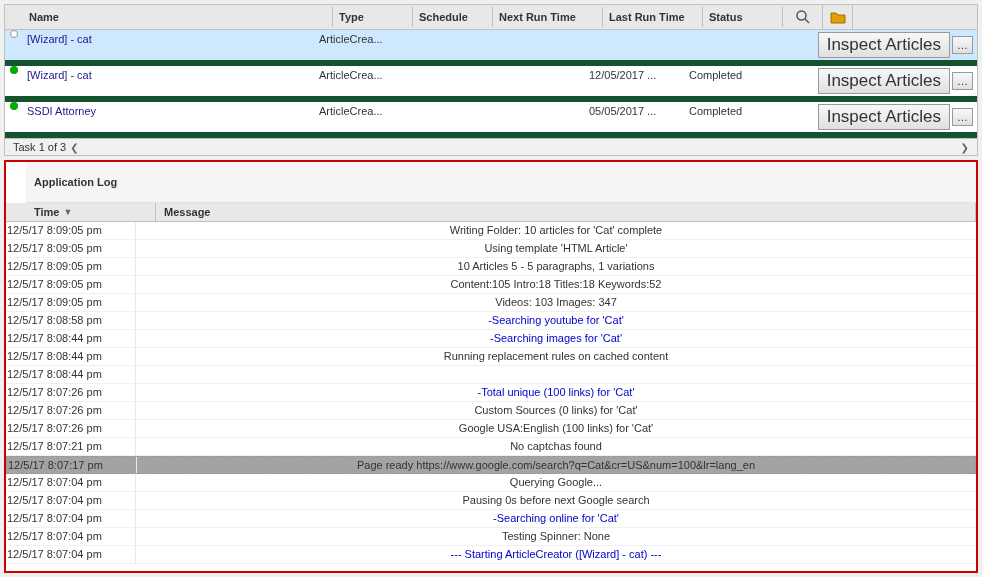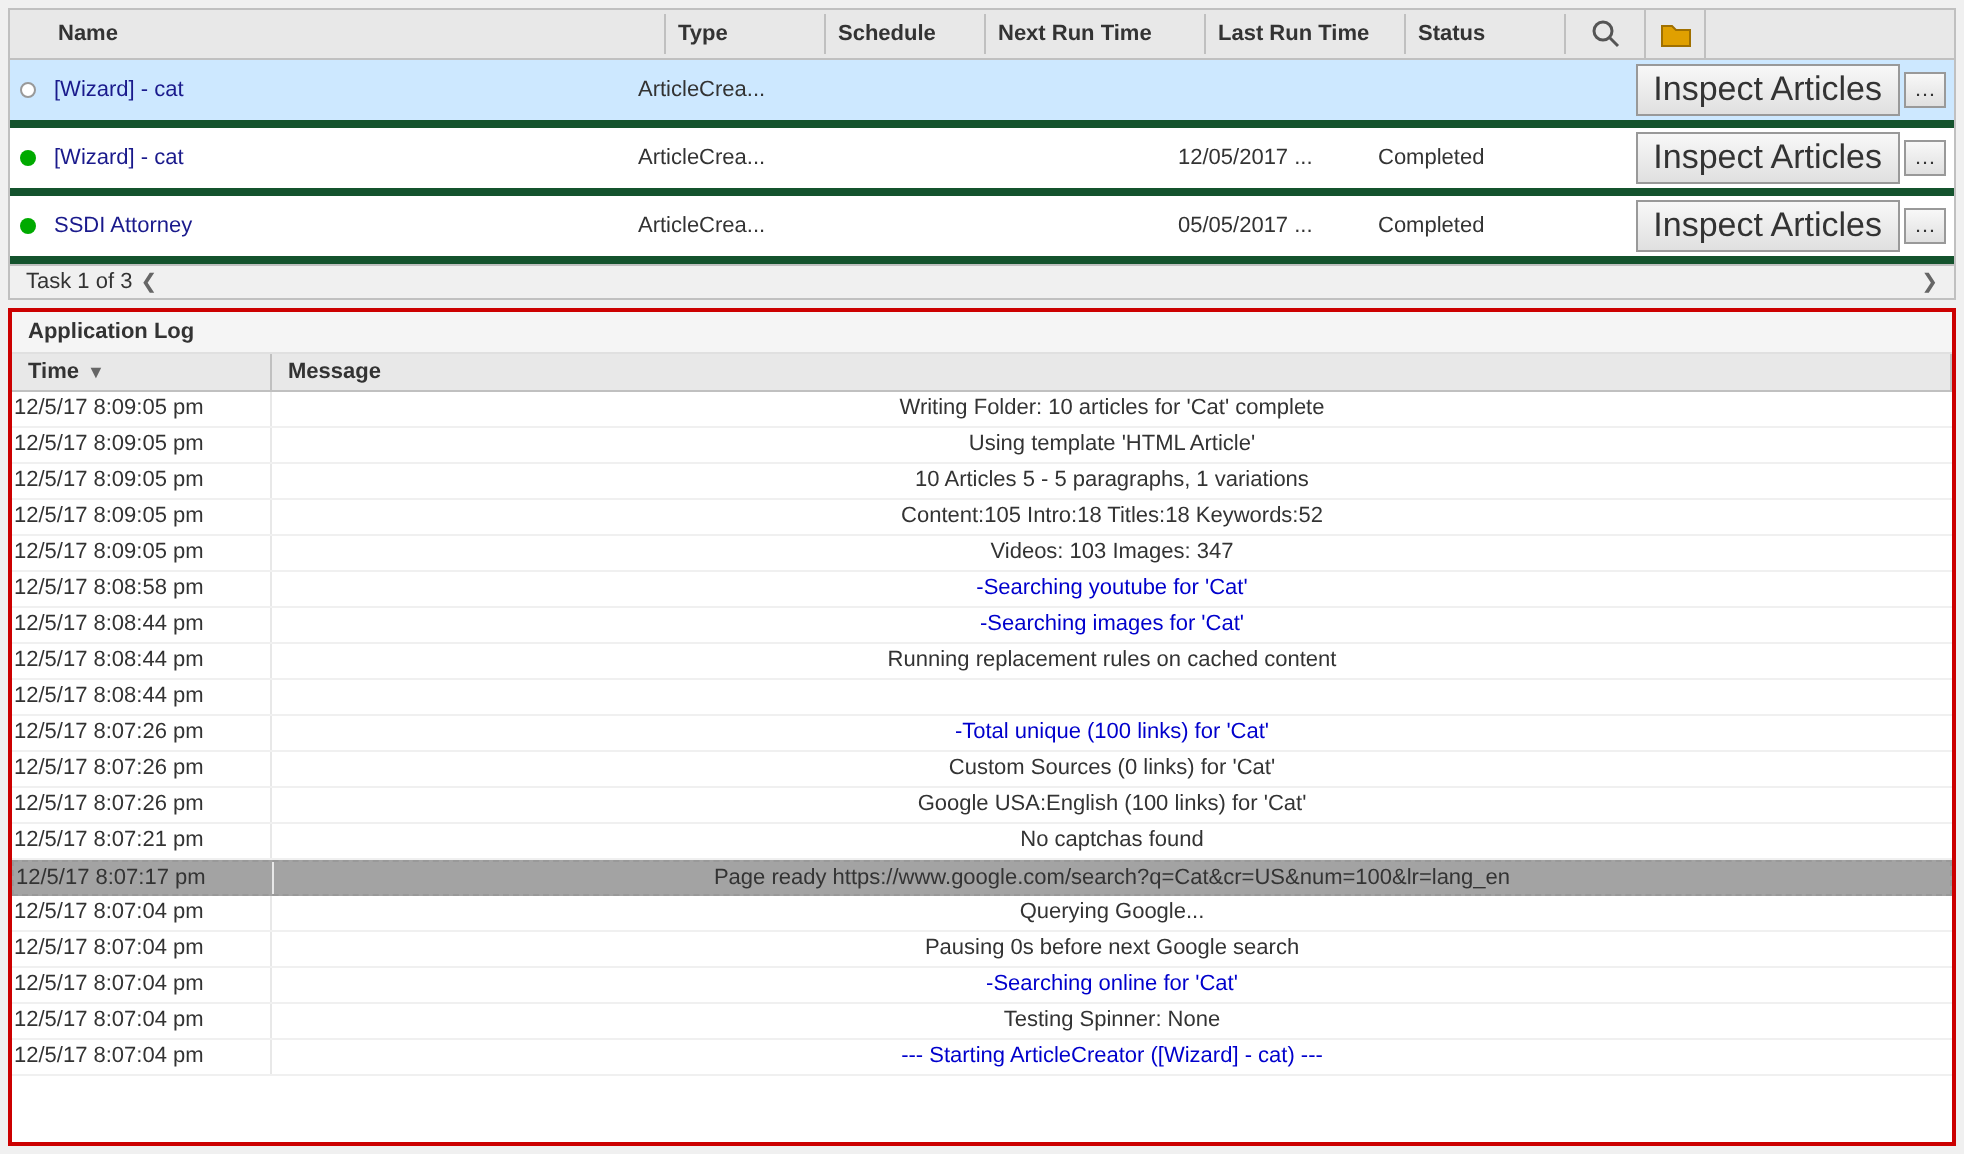--- a/index.html
+++ b/index.html
@@ -63,22 +63,22 @@
       justify-content: center;
     }
 
     .search-icon-svg, .folder-icon-svg {
       width: 16px;
       height: 16px;
     }
 
     .table-row {
       display: flex;
-      align-items: center;
-      border-bottom: 4px solid #14532d;
+      align-items: flex-start;
+      border-bottom: 6px solid #14532d;
       background: #fff;
       min-height: 22px;
     }
 
     .table-row.selected {
       background: #cde8ff;
     }
 
     .row-indicator {
       width: 18px;
@@ -198,46 +198,47 @@
       margin: 4px 4px 4px 4px;
       border: 2px solid #cc0000;
       flex: 1;
       display: flex;
       flex-direction: column;
       background: #fff;
       overflow: hidden;
     }
 
     .log-title {
-      padding: 4px 8px;
+      padding: 14px 8px;
       font-size: 11px;
       font-weight: bold;
       color: #333;
       background: #f5f5f5;
       border-bottom: 1px solid #e0e0e0;
+      margin-left: 20px;
     }
 
     .log-header {
       display: flex;
       background: #e8e8e8;
       border-bottom: 1px solid #c0c0c0;
     }
 
     .log-th {
       padding: 3px 8px;
       font-size: 11px;
       font-weight: bold;
       color: #333;
       border-right: 1px solid #c0c0c0;
       display: flex;
       align-items: center;
       gap: 4px;
     }
 
-    .log-th-time { width: 130px; }
+    .log-th-time { width: 130px; margin-left: 20px; }
     .log-th-msg { flex: 1; }
 
     .sort-arrow {
       font-size: 9px;
       color: #666;
     }
 
     .log-body {
       flex: 1;
       overflow-y: auto;

